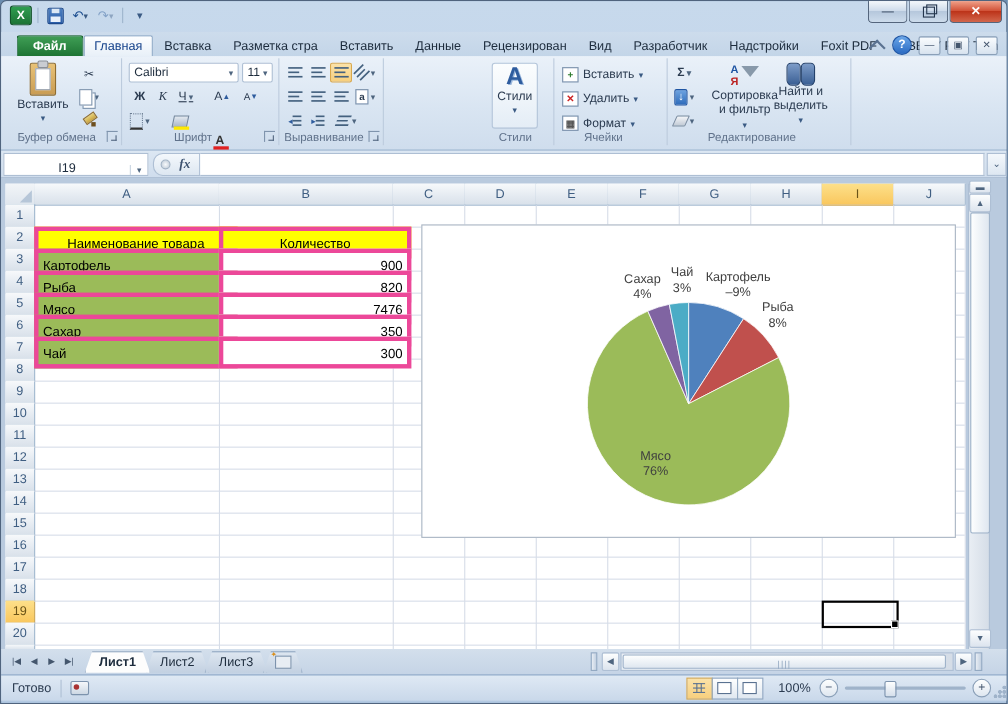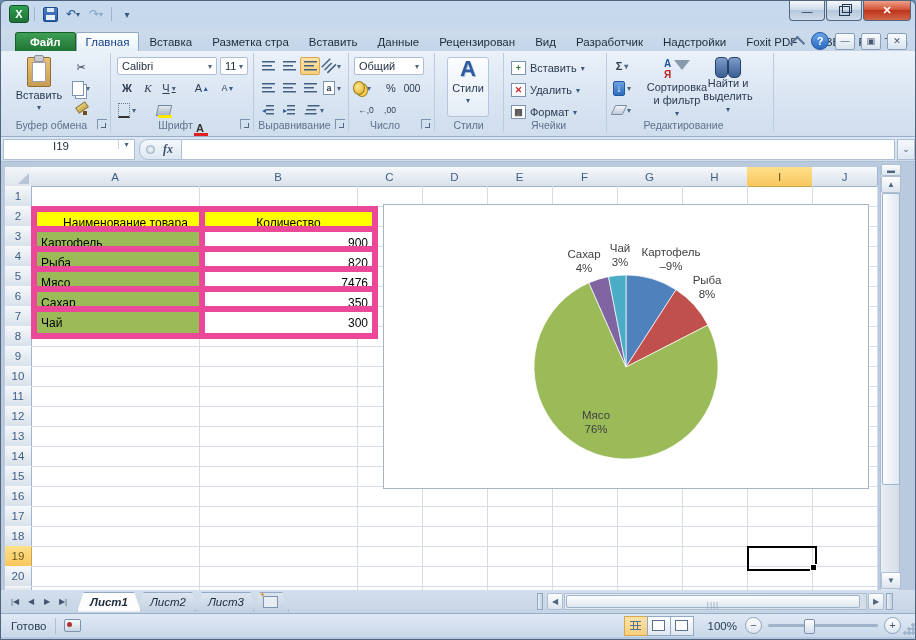--- a/index.html
+++ b/index.html
@@ -71,55 +71,55 @@
   .binoc::before,.binoc::after{content:"";position:absolute;top:0;width:11px;height:19px;background:linear-gradient(#7d9cc8,#3a5f94);border:1px solid #24416b;border-radius:4px 4px 5px 5px;}
   .binoc::before{left:0;} .binoc::after{right:0;}
   .styles-ic{font-size:22px;font-weight:bold;color:#2e5c9e;line-height:22px;text-shadow:1px 1px 0 #9bb8dd;}
   .cellrow{display:flex;align-items:center;gap:4px;font-size:11px;color:#2b3b50;height:20px;}
   .cell-ic{width:13px;height:12px;border:1px solid #7d93ad;background:
       linear-gradient(#fff,#fff),linear-gradient(#c8d4e2,#c8d4e2);display:flex;align-items:center;justify-content:center;font-size:9px;font-weight:bold;}
   .ins{color:#2a7a2a;} .del{color:#c22;} .fmt{color:#555;}
   .bigx2{display:flex;flex-direction:column;align-items:center;font-size:11px;color:#2b3b50;text-align:center;line-height:13px;}
   
   #fbar{left:0;top:136px;width:916px;height:25px;background:linear-gradient(#dce7f3,#cfdded);border-bottom:1px solid #aebfd4;display:flex;align-items:center;padding:0 2px;}
-  #namebox{width:130px;height:19px;background:#fff;border:1px solid #aebfd4;font-size:11.5px;color:#1d2c3d;display:flex;align-items:flex-start;}
+  #namebox{width:130px;height:19px;background:#fff;border:1px solid #aebfd4;font-size:11.5px;color:#1d2c3d;display:flex;align-items:flex-end;}
   #namebox .nval{flex:1;text-align:center;}
   #namebox .nb-dd{border-left:1px solid #c8d4e2;width:15px;text-align:center;font-size:8px;color:#4e657f;}
   .fxpill{height:19px;background:linear-gradient(#f4f8fc,#dde7f1);border:1px solid #aebfd4;border-radius:9px 0 0 9px;display:flex;align-items:center;padding:0 8px 0 6px;margin-left:4px;gap:8px;}
   .graydot{width:7px;height:7px;border-radius:50%;background:radial-gradient(#f8fafc,#b9c6d4);border:1px solid #9fb0c2;}
   .fx{font-family:"Liberation Serif",serif;font-style:italic;font-weight:bold;font-size:12px;color:#3d5possible2;color:#3d5270;}
   #finput{flex:1;height:19px;background:#fff;border:1px solid #aebfd4;border-left:none;}
   .fchev{width:16px;height:19px;background:linear-gradient(#f4f8fc,#dde7f1);border:1px solid #aebfd4;display:flex;align-items:center;justify-content:center;font-size:9px;color:#4e657f;margin-left:2px;}
   
   #gridwrap{left:0;top:161px;width:916px;height:429px;background:#b9cade;}
   #sheetbg{position:absolute;left:4px;top:5px;width:873px;height:424px;background:#fff;}
   .hdr{position:absolute;background:linear-gradient(#f7f9fb,#e4eaf1 60%,#d9e1ea);border-right:1px solid #9eb6ce;border-bottom:1px solid #9eb6ce;color:#3f5e82;font-size:11.5px;display:flex;align-items:center;justify-content:center;}
   .hdr.selhdr{background:linear-gradient(#fde08a,#f9c75e);border-right:1px solid #caa34f;border-bottom:1px solid #caa34f;color:#6b5418;}
   #corner{position:absolute;background:linear-gradient(#f2f5f8,#dfe6ee);border-right:1px solid #9eb6ce;border-bottom:1px solid #9eb6ce;}
   #corner::after{content:"";position:absolute;right:2px;bottom:2px;width:0;height:0;border-left:11px solid transparent;border-bottom:11px solid #b6c6d8;}
   .gline{position:absolute;background:#d6dde8;}
-  .tcell{position:absolute;border:6px solid #ec4899;font-size:12px;color:#000;display:flex;align-items:center;padding:0 4px;}
+  .tcell{position:absolute;border:4px solid #ec4899;font-size:12px;color:#000;display:flex;align-items:center;padding:0 4px;}
   .tcell.hd{background:#ffff00;justify-content:center;}
   .tcell.nm{background:#9bbb59;}
   .tcell.val{background:#fff;justify-content:flex-end;}
   #chartbox{position:absolute;background:#fff;border:1px solid #a8b4c2;}
   #charttitle{position:absolute;left:0;right:0;top:8px;text-align:center;font-size:17px;font-weight:bold;color:#262626;}
   .plabel{position:absolute;text-align:center;font-size:11.5px;color:#3f3f3f;line-height:14px;white-space:nowrap;transform:translateX(-50%);}
   #sel-cell{position:absolute;border:2px solid #000;background:transparent;}
   #sel-handle{position:absolute;width:5px;height:5px;background:#000;border:1px solid #fff;}
   
   .sb-track{background:linear-gradient(90deg,#e9eef4,#d5dde7);border:1px solid #aebfd4;}
   .sb-btn{position:absolute;background:linear-gradient(#fdfefe,#dce4ee);border:1px solid #aebfd4;display:flex;align-items:center;justify-content:center;font-size:8px;color:#4e657f;border-radius:2px;}
   .sb-thumb{position:absolute;background:linear-gradient(90deg,#fdfefe,#dfe7f0);border:1px solid #9fb3ca;border-radius:2px;}
   .sb-thumb.h{background:linear-gradient(#fdfefe,#dfe7f0);}
   .grip{color:#8ea4bd;font-size:8px;letter-spacing:1px;}
   
   #tabbar{left:0;top:589px;width:916px;height:23px;background:linear-gradient(#d3dfec,#c5d4e6);display:flex;align-items:center;padding-left:6px;}
   .navbtn{width:14px;height:15px;display:flex;align-items:center;justify-content:center;font-size:8px;color:#44566d;border:1px solid transparent;}
-  .sheettab{height:19px;display:flex;align-items:center;padding:0 12px;font-size:11.5px;color:#1d2c3d;background:linear-gradient(#dde6f0,#c2d0e1);border:1px solid #93a9c2;border-bottom:none;clip-path:polygon(7px 0,calc(100% - 7px) 0,100% 100%,0 100%);margin-right:-4px;font-style:italic;}
+  .sheettab{height:19px;display:flex;align-items:center;padding:0 12px;font-size:11.5px;color:#1d2c3d;background:linear-gradient(#dde6f0,#c2d0e1);border:1px solid #93a9c2;border-bottom:none;clip-path:polygon(7px 0,calc(100% - 7px) 0,100% 100%,0 100%);margin-right:-4px;}
   .sheettab.active{background:#fdfdfd;font-weight:bold;z-index:2;}
   .instab{width:34px;height:19px;background:linear-gradient(#dde6f0,#c2d0e1);border:1px solid #93a9c2;border-bottom:none;clip-path:polygon(7px 0,calc(100% - 7px) 0,100% 100%,0 100%);display:flex;align-items:center;justify-content:center;margin-right:-4px;}
   .wsic{width:13px;height:10px;background:#e8edf3;border:1px solid #7d93ad;position:relative;}
   .wsic::before{content:"✦";position:absolute;left:-5px;top:-6px;font-size:7px;color:#d98f1f;}
   
   #statusbar{left:0;top:612px;width:916px;height:24px;background:linear-gradient(#dfe9f4,#c9d8ea);border-top:1px solid #97aecb;display:flex;align-items:center;font-size:11.5px;color:#2b3b50;}
   .sdiv{width:1px;height:16px;background:#aebfd4;margin:0 8px;}
   .macro-ic{width:15px;height:11px;background:linear-gradient(#f5f7fa,#cdd8e4);border:1px solid #7d93ad;border-radius:2px;position:relative;}
   .macro-ic::before{content:"";position:absolute;left:2px;top:2px;width:5px;height:5px;background:#a33;border-radius:50%;}
   .viewbtn{width:22px;height:18px;border:1px solid #93a9c2;background:linear-gradient(#fdfefe,#dfe7f0);display:flex;align-items:center;justify-content:center;margin-left:-1px;}
@@ -280,34 +280,20 @@
           <span style="font-size:8px;color:#2e5c9e;">▸</span>
           <span class="lines-ic" style="width:8px;"></span>
         </div>
       <div class="abs mini dd" style="left:52px;top:48px;">
           <span class="lines-ic" style="transform:skewX(-20deg);"></span>
         </div>
       <div class="glabel">Выравнивание</div>
       <div class="launch"></div>
     </div>
 
-    <div class="group" style="left:347px;width:86px;">
-      <div class="abs selbox dd" style="left:6px;top:4px;width:70px;height:18px;">
-          <span>Общий</span>
-        </div>
-      <div class="abs mini dd" style="left:4px;top:26px;">
-          <span class="coins-ic"></span>
-        </div>
-      <div class="abs mini" style="left:33px;top:26px;">%</div>
-      <div class="abs mini" style="left:54px;top:26px;font-size:10px;">000</div>
-      <div class="abs mini" style="left:8px;top:48px;font-size:8.5px;">←,0</div>
-      <div class="abs mini" style="left:32px;top:48px;font-size:8.5px;">,00</div>
-      <div class="glabel">Число</div>
-      <div class="launch"></div>
-    </div>
 
     <div class="group" style="left:433px;width:69px;">
       <div class="abs bigbtn" style="left:13px;top:4px;width:42px;height:60px;border:1px solid #b5c6da;background:linear-gradient(#fbfdfe,#e4edf6);">
         <div class="styles-ic">A</div>
         <span>Стили</span>
         <span class="mini-dd">▾</span>
       </div>
       <div class="glabel" style="right:0;">Стили</div>
     </div>
 

